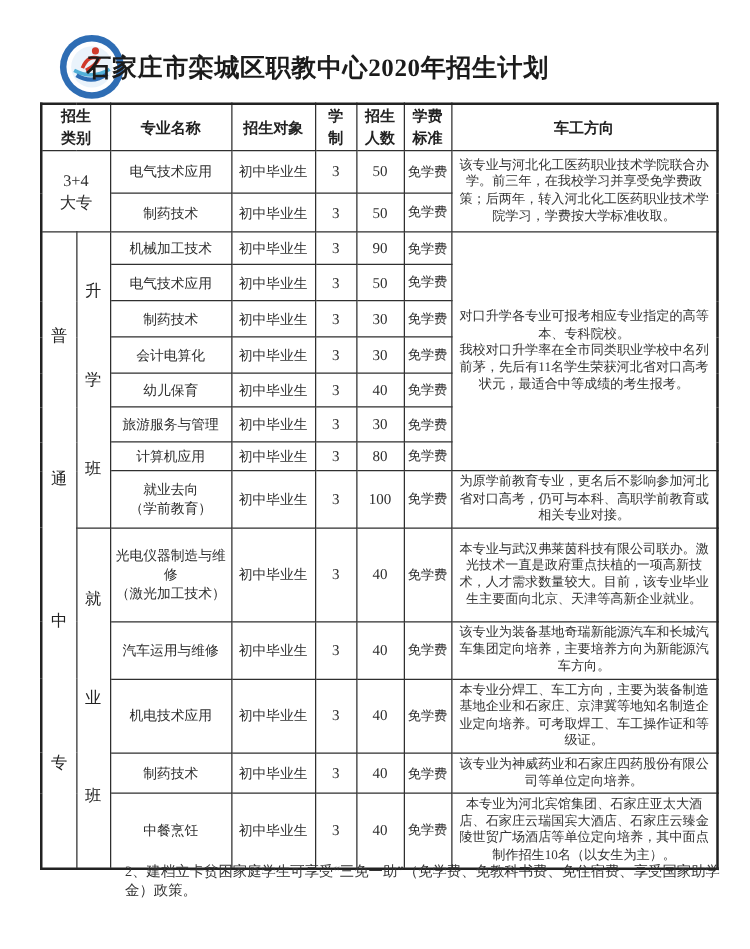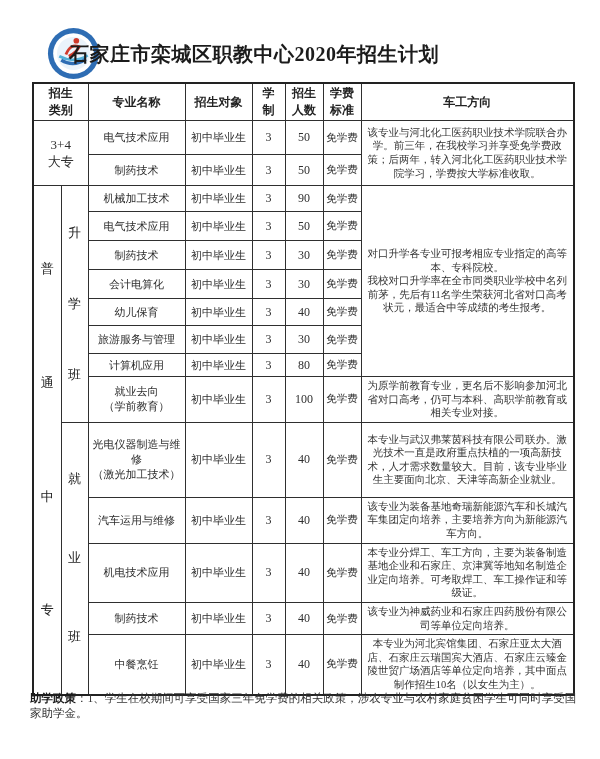--- a/index.html
+++ b/index.html
@@ -210,19 +210,19 @@
       <td class="c">初中毕业生</td>
       <td class="c num">3</td>
       <td class="c num">40</td>
       <td class="c fee">免学费</td>
       <td class="dest">本专业为河北宾馆集团、石家庄亚太大酒店、石家庄云瑞国宾大酒店、石家庄云臻金陵世贸广场酒店等单位定向培养，其中面点制作招生10名（以女生为主）。</td>
     </tr>
   </tbody>
     </table>
 
   <div class="footer">
-    <div class="fline">
-      <span class="flabel">助学政策</span><span>：1、学生在校期间可享受国家三年免学费的相关政策，涉农专业与农村家庭贫困学生可同时享受国家助学金。</span>
+    <div class="fline f2">
+      <span>2、建档立卡贫困家庭学生可享受“三免一助”（免学费、免教科书费、免住宿费、享受国家助学金）政策。</span>
     </div>
 
   </div>
 
 </div>
 
 </body></html>

